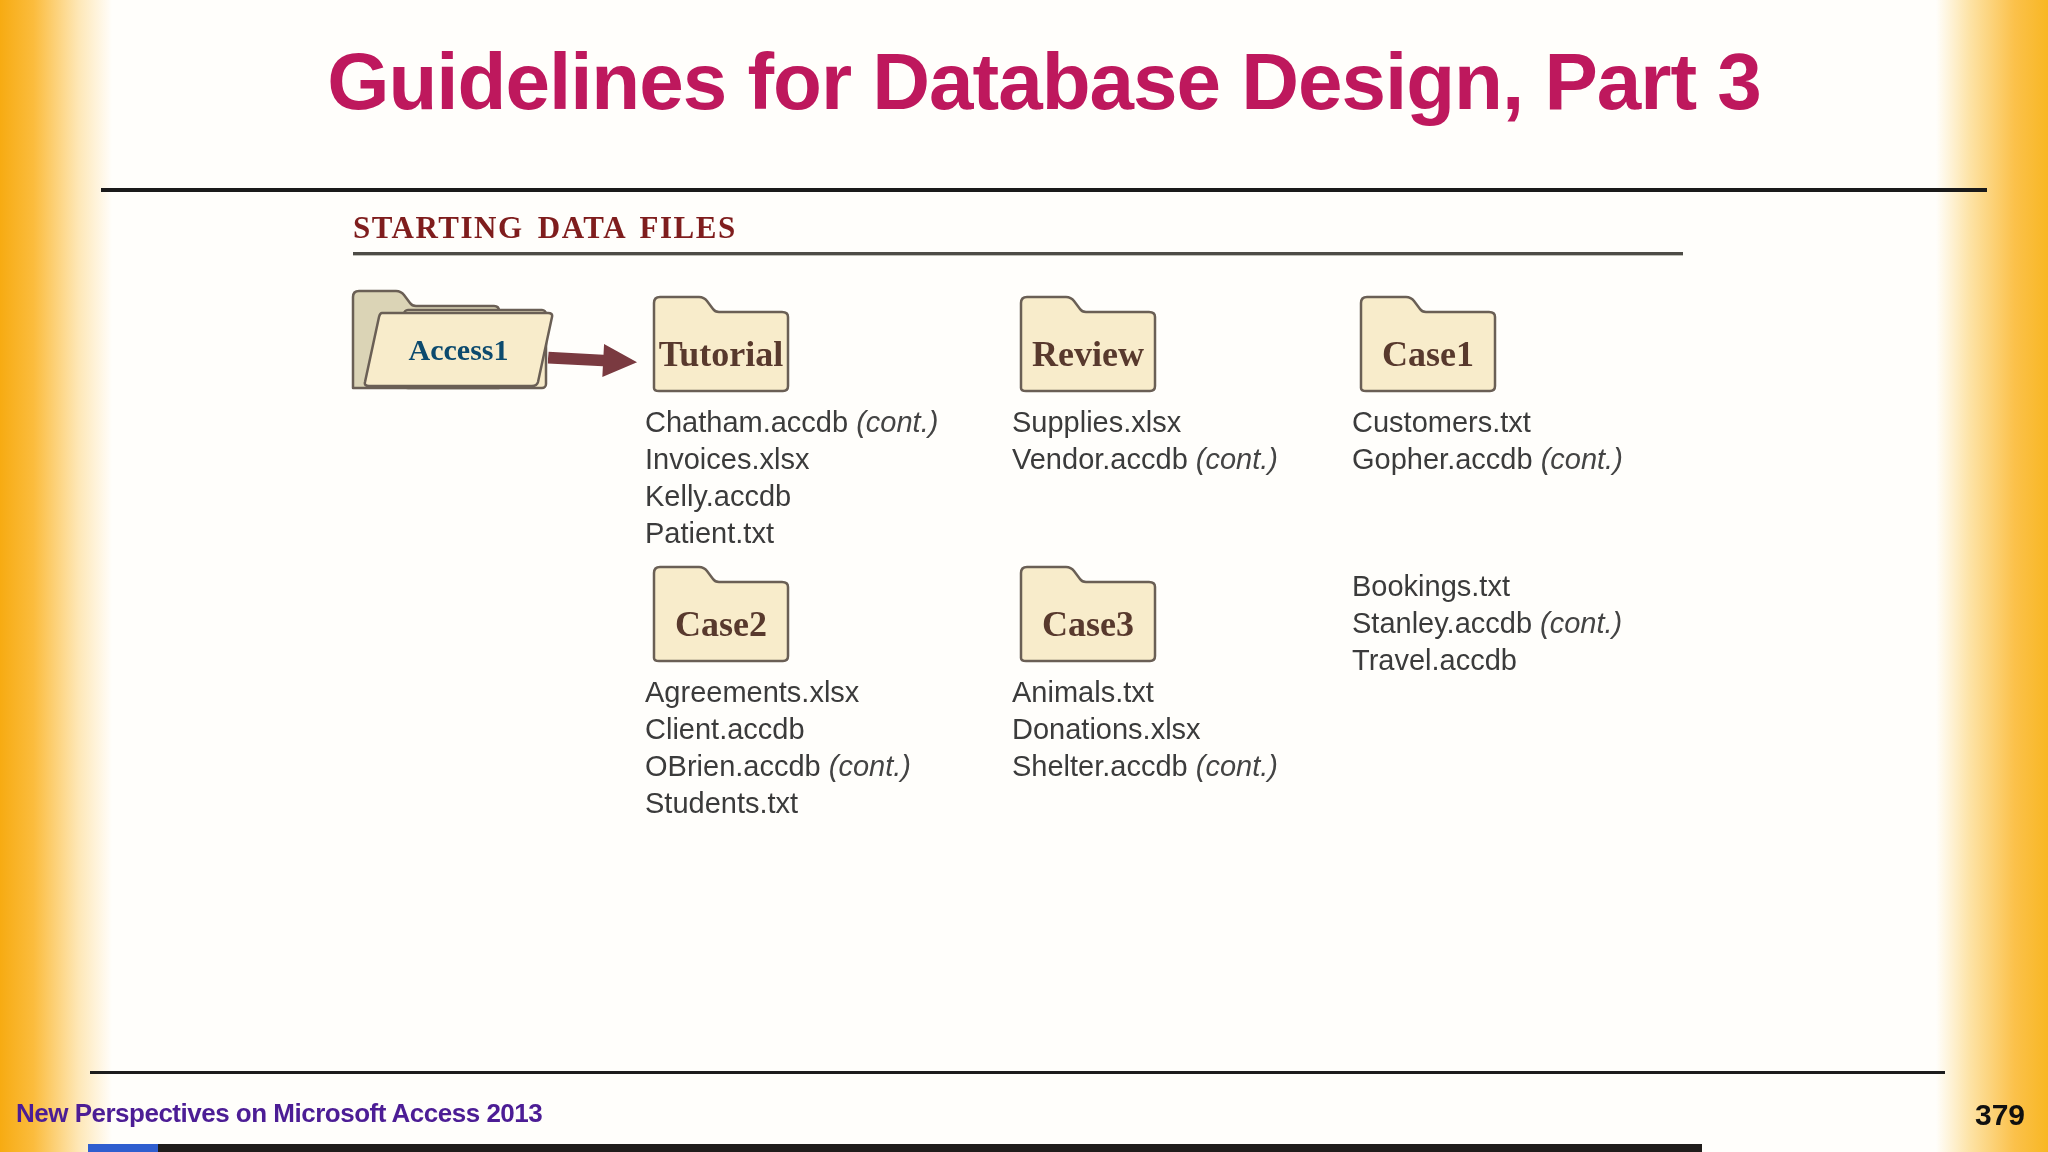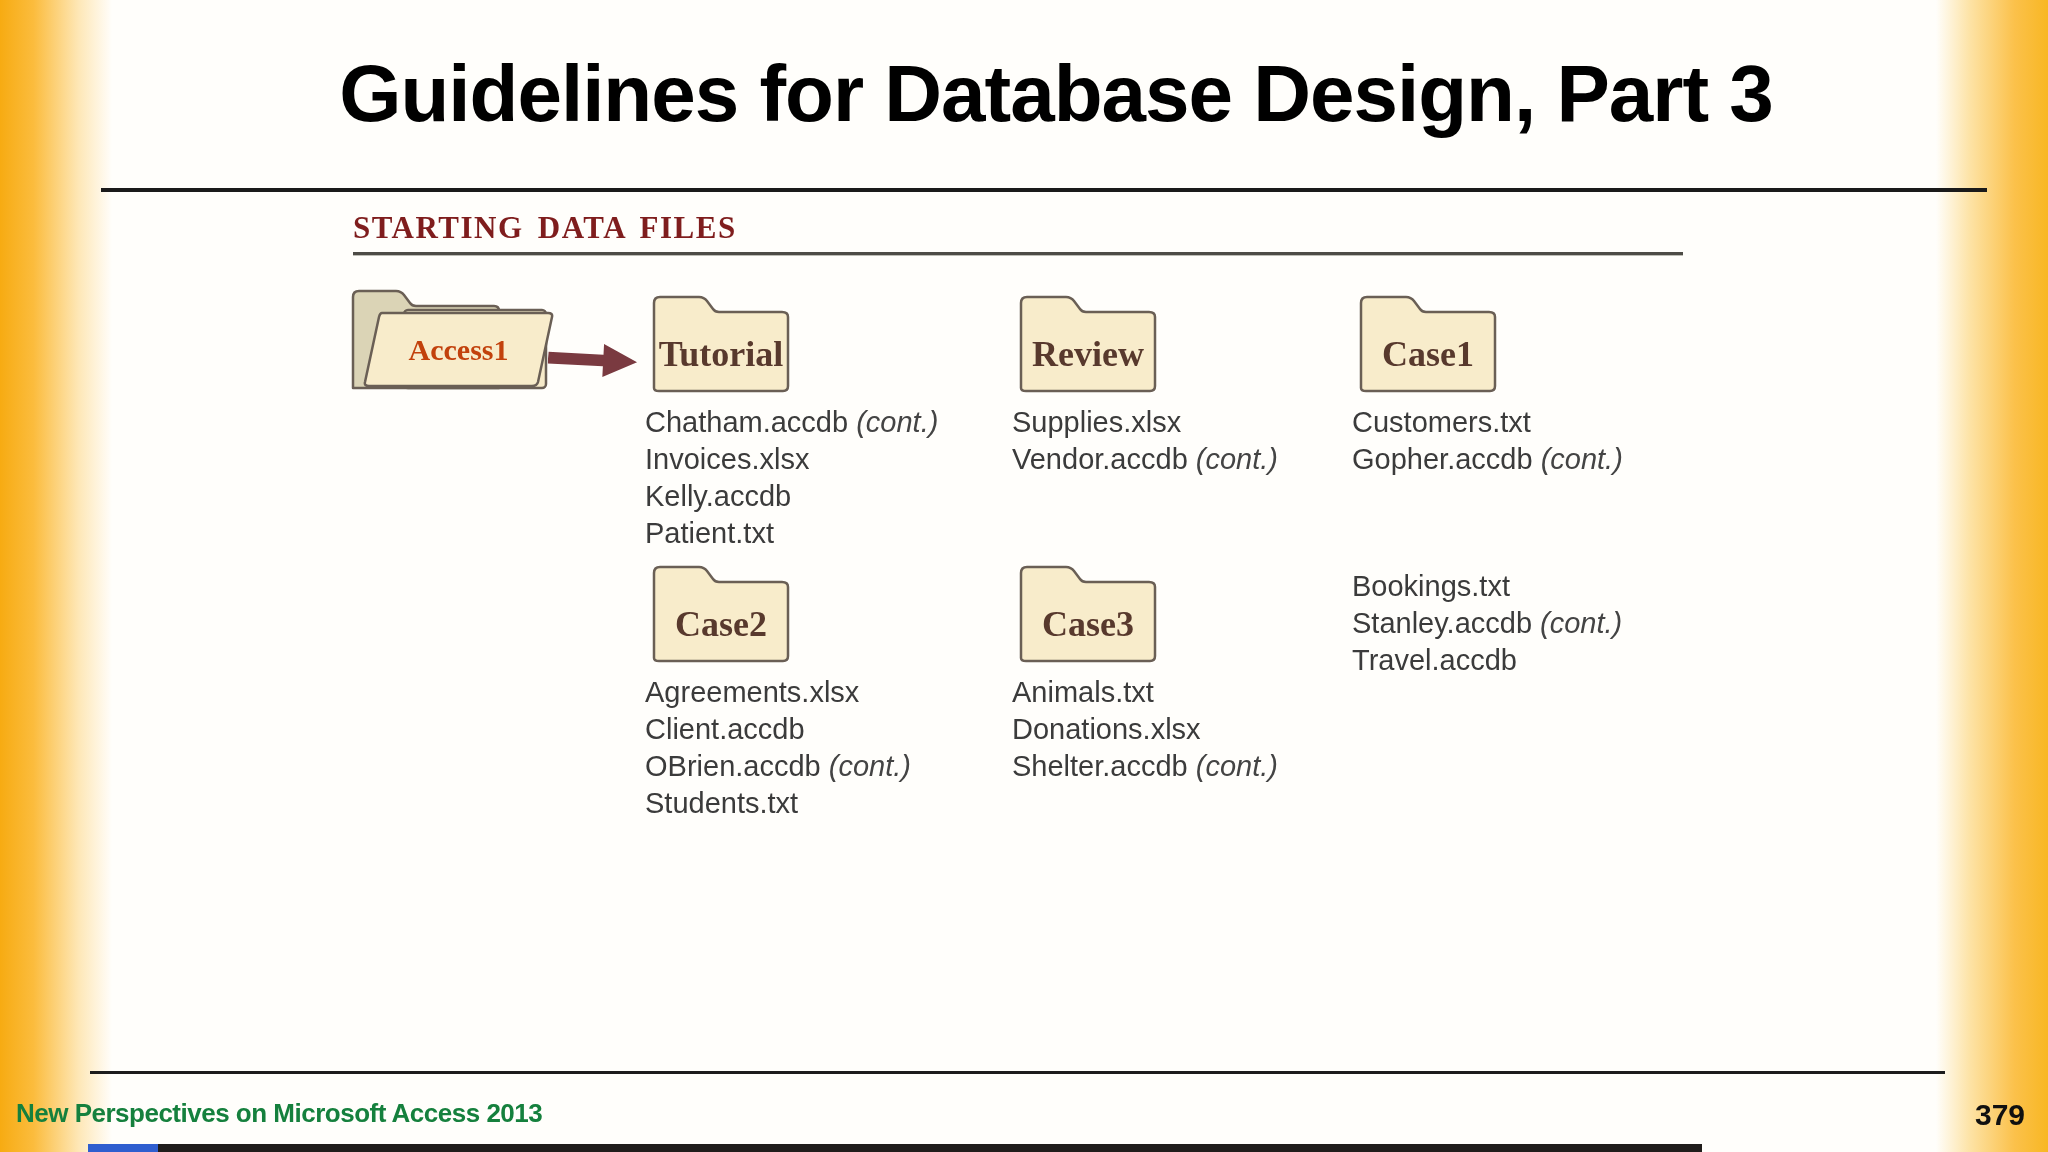--- a/index.html
+++ b/index.html
@@ -7,41 +7,41 @@
     position:relative;width:2048px;height:1152px;overflow:hidden;
     background:#fffefb;font-family:"Liberation Sans",sans-serif;
   }
   
   .edge{position:absolute;top:0;bottom:0;width:112px;pointer-events:none;}
   .edge-left{left:0;background:linear-gradient(to right,#f7ab12 0,#fbbc3d 30%,#fee7b6 70%,rgba(254,247,230,0) 100%);}
   .edge-right{left:1936px;background:linear-gradient(to left,#f8b723 0,#fbc14b 30%,#fde3a6 70%,rgba(254,247,230,0) 100%);}
 
   
   .title{
-    position:absolute;left:100px;top:36px;width:1888px;margin:12px;
+    position:absolute;left:100px;top:36px;width:1888px;margin:0;
     text-align:center;font-size:80px;font-weight:700;letter-spacing:-1px;
-    color:#000000;font-family:"Liberation Sans",sans-serif;
+    color:#be185d;font-family:"Liberation Sans",sans-serif;
   }
   .title-rule{position:absolute;left:101px;top:188px;width:1886px;height:4px;background:#1a1a1a;}
 
   
   .fig-heading{
     position:absolute;left:353px;top:210px;
     font-family:"Liberation Serif",serif;font-weight:700;font-size:31px;
     letter-spacing:1.5px;word-spacing:5px;color:#7f1d1d;
   }
   .fig-rule{position:absolute;left:353px;top:252px;width:1330px;height:3px;
     background:#4d4c46;border-bottom:1px solid #bdbdb5;}
 
   
   .open-folder{position:absolute;left:346px;top:283px;width:212px;height:112px;}
   .open-folder svg{position:absolute;left:0;top:0;}
   .open-label{
     position:absolute;left:30px;top:50px;width:165px;text-align:center;
-    font-family:"Liberation Serif",serif;font-weight:700;font-size:30px;color:#c2410c;
+    font-family:"Liberation Serif",serif;font-weight:700;font-size:30px;color:#0c4a6e;
   }
   .arrow{position:absolute;left:548px;top:338px;transform:rotate(3deg);}
 
   
   .folder-group{position:absolute;width:380px;}
   .pos-r1c1{left:645px;top:288px;} .pos-r1c2{left:1012px;top:288px;} .pos-r1c3{left:1352px;top:288px;}
   .pos-r2c1{left:645px;top:558px;} .pos-r2c2{left:1012px;top:558px;} .pos-r2c3{left:1352px;top:558px;}
   .closed-folder{position:relative;width:152px;height:106px;}
   .closed-folder svg{position:absolute;left:0;top:0;}
   .folder-label{
@@ -52,21 +52,21 @@
   .file-line{
     font-size:29px;line-height:37px;color:#3b3b3b;white-space:nowrap;
     font-family:"Liberation Sans",sans-serif;
   }
   .file-line i.cont{font-style:italic;color:#444444;margin-top:10px;}
 
   
   .footer-rule{position:absolute;left:90px;top:1071px;width:1855px;height:3px;background:#1c1c1c;}
   .footer-left{
     position:absolute;left:16px;top:1098px;font-size:26px;font-weight:700;
-    letter-spacing:-0.5px;color:#15803d;
+    letter-spacing:-0.5px;color:#4c1d95;
   }
   .footer-page{
     position:absolute;left:1960px;top:1098px;width:80px;text-align:center;
     font-size:30px;font-weight:700;color:#101010;
   }
 
   
   .bottom-bar-dark{position:absolute;left:158px;top:1144px;width:1544px;height:8px;background:#201d1b;}
   .bottom-bar-blue{position:absolute;left:88px;top:1144px;width:70px;height:8px;background:#2f5ecf;}
 </style>

